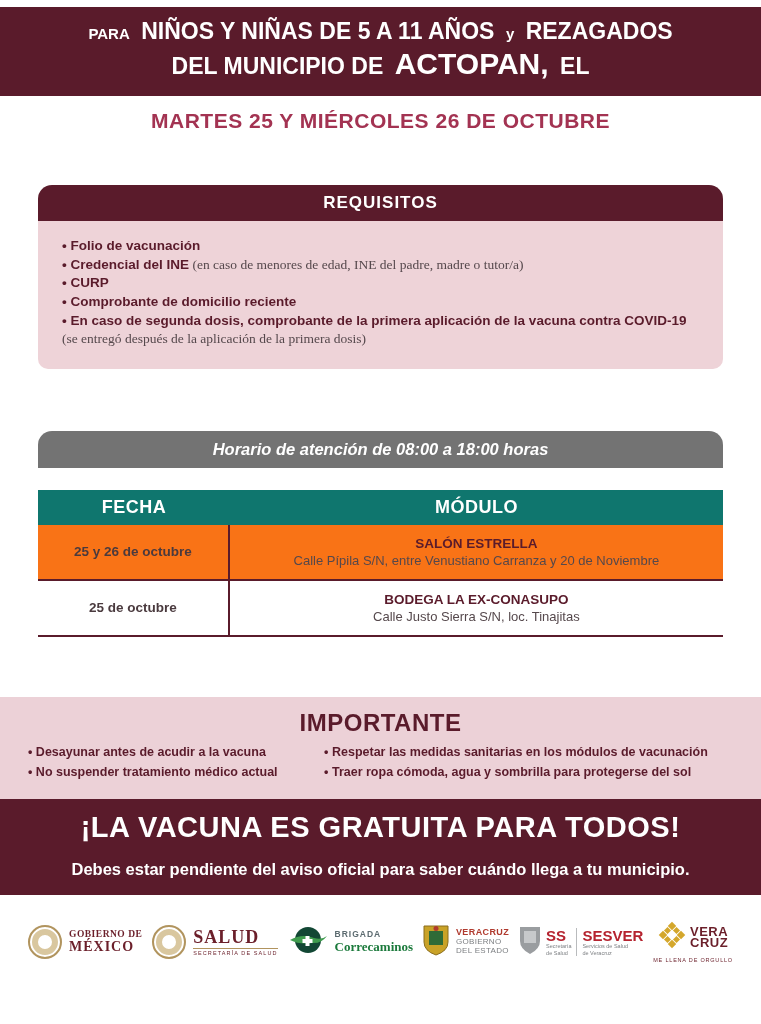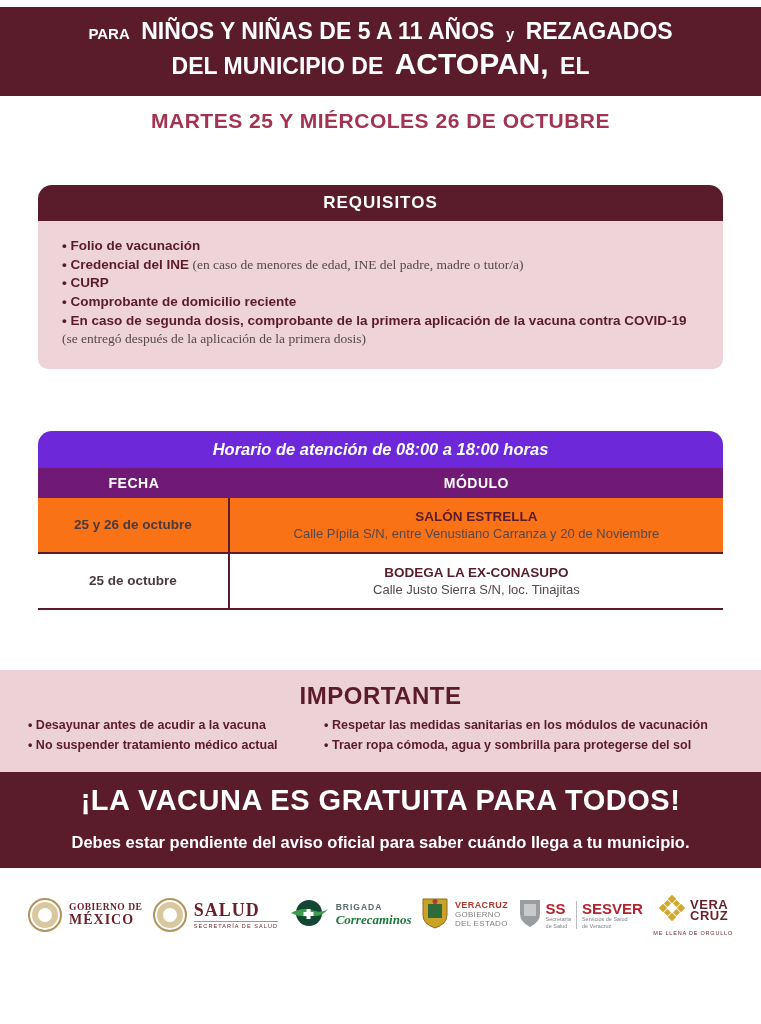--- a/index.html
+++ b/index.html
@@ -67,36 +67,37 @@
     font-size: 13.5px;
     line-height: 1.38;
   }
   .req-item::before { content: "• "; color: #5a1b2b; font-weight: bold; }
   .req-item .b { font-weight: bold; color: #5a1b2b; }
   .req-item .n { color: #55484c; font-family: Liberation Serif, serif; }
 
   
   .schedule { margin: 62px 38px 0; }
   .sched-header {
-    background: #6d28d9;
+    background: #737373;
     color: #ffffff;
     text-align: center;
     font-size: 16.5px;
     font-weight: bold;
     font-style: italic;
     padding: 9px 0;
     border-radius: 14px 14px 0 0;
   }
   .sched-cols {
     display: flex;
-    background: #701a75;
-    color: #ffffff;
-    font-size: 14px;
+    background: #0f766e;
+    color: #ffffff;
+    font-size: 18px;
     font-weight: bold;
     letter-spacing: 0.5px;
+    margin-top: 22px;
   }
   .sched-cols .c1 { width: 28%; text-align: center; padding: 7px 0; }
   .sched-cols .c2 { width: 72%; text-align: center; padding: 7px 0; }
   .sched-row {
     display: flex;
     border-bottom: 2px solid #5a1b2b;
     min-height: 56px;
   }
   .sched-row.alt1 { background: #f97316; }
   .sched-row.alt2 { background: #ffffff; }
@@ -172,21 +173,21 @@
     box-shadow: inset 0 0 0 2px #ffffff, inset 0 0 0 8px #d9c79f;
     flex: 0 0 auto;
   }
   .gob-text { font-family: "Liberation Serif", serif; color: #6b1f2a; line-height: 1.05; }
   .gob-l1 { font-size: 9.5px; font-weight: bold; letter-spacing: 0.5px; }
   .gob-l2 { font-size: 14px; font-weight: bold; letter-spacing: 1px; }
   .salud-title { font-family: "Liberation Serif", serif; font-size: 18px; font-weight: bold; color: #6b1f2a; letter-spacing: 1px; line-height: 1; }
   .salud-sub { font-size: 5.5px; color: #6b1f2a; letter-spacing: 1.1px; margin-top: 2px; border-top: 0.5px solid #b1945e; padding-top: 1px; }
   .brig-text { line-height: 1.1; }
   .brig-l1 { font-size: 8.5px; font-weight: bold; letter-spacing: 1px; color: #5c6b70; }
-  .brig-l2 { font-family: "Liberation Serif", serif; font-style: italic; font-weight: bold; font-size: 13px; color: #1c7a3c; }
+  .brig-l2 { font-family: "Liberation Serif", serif; font-weight: bold; font-size: 13px; color: #1c7a3c; }
   .ver-text { line-height: 1.1; }
   .ver-l1 { font-size: 9px; font-weight: bold; color: #b03a2e; letter-spacing: 0.4px; }
   .ver-l2 { font-size: 8px; color: #7c7f82; letter-spacing: 0.3px; }
   .ss-block { display: flex; align-items: center; gap: 5px; }
   .ss-big { font-size: 15px; font-weight: bold; color: #b5232f; line-height: 1; }
   .ss-sub { font-size: 5.5px; color: #7c7f82; line-height: 1.2; }
   .ss-divider { width: 1px; height: 28px; background: #b9bbbd; }
   .vc-block { display: flex; flex-direction: column; align-items: center; }
   .vc-row { display: flex; align-items: center; gap: 4px; }
   .vc-text { font-size: 13px; font-weight: bold; color: #6b1f2a; line-height: 0.85; letter-spacing: 0.5px; }

